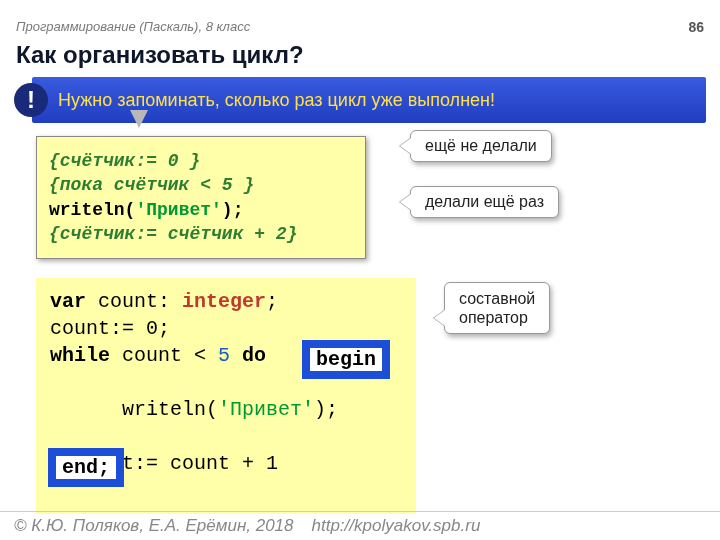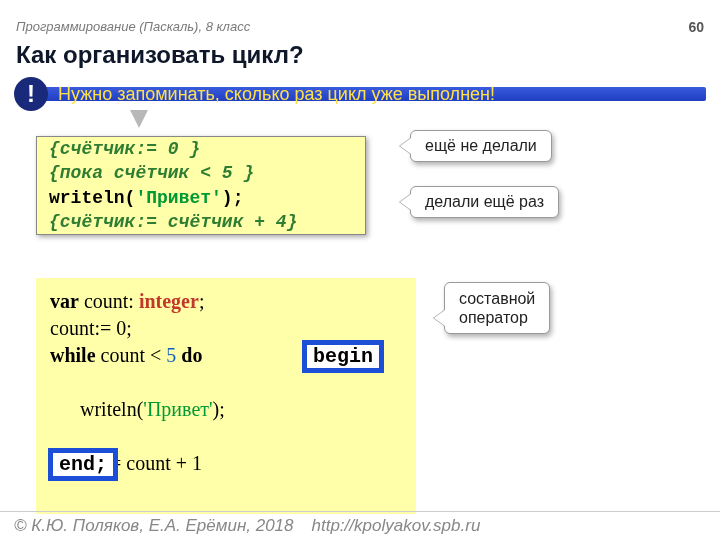--- a/index.html
+++ b/index.html
@@ -26,55 +26,55 @@
     position: relative;
   }
   .alert-icon {
     width: 34px; height: 34px; border-radius: 50%;
     background: #1a2a7a; color: #fff;
     display: flex; align-items: center; justify-content: center;
     font-size: 24px; font-weight: bold;
     z-index: 2; flex-shrink: 0;
   }
   .alert-bar {
-    flex: 1; height: 14px;
+    flex: 1; height: 46px;
     background: linear-gradient(#3a5adf, #1f3ec0);
     margin-left: -16px; padding-left: 26px;
     display: flex; align-items: center;
     color: #ffe04a; font-size: 18px;
     border-radius: 2px;
     text-align: center;
   }
   .pointer-down {
     position: absolute; left: 130px; top: 110px;
     width: 0; height: 0;
     border-left: 9px solid transparent;
     border-right: 9px solid transparent;
     border-top: 18px solid #b8b8b8;
   }
   .code-box-1 {
     position: absolute; left: 36px; top: 136px;
     width: 330px;
     background: #ffffaa;
     border: 1px solid #888;
     box-shadow: 2px 2px 5px rgba(0,0,0,0.35);
-    padding: 0 12px;
+    padding: 12px 12px;
     font-family: "Courier New", monospace;
     font-size: 18px; font-weight: bold;
     line-height: 1.35;
   }
   .code-box-1 .comment { color: #2e7d32; font-style: italic; }
   .code-box-1 .kw, .code-box-1 .plain { color: #000; font-style: normal; }
   .code-box-1 .str { color: #009933; font-style: normal; }
   .code-box-2 {
     position: absolute; left: 36px; top: 278px;
     width: 380px;
     background: #ffffaa;
     padding: 10px 14px 10px 14px;
-    font-family: Liberation Serif, serif;
+    font-family: Liberation Mono, monospace;
     font-size: 20px;
     line-height: 1.35;
   }
   .code-box-2 .kw { color: #000; font-weight: bold; }
   .code-box-2 .var { color: #000; }
   .code-box-2 .type { color: #c0392b; font-weight: bold; }
   .code-box-2 .num { color: #1560bd; }
   .code-box-2 .str { color: #009933; }
   .callout {
     position: absolute;
@@ -93,21 +93,21 @@
     border-bottom: 8px solid transparent;
     border-right: 11px solid #fff;
     filter: drop-shadow(-1px 0 0 #999);
   }
   .callout-1 { left: 410px; top: 130px; }
   .callout-2 { left: 410px; top: 186px; }
   .callout-3 { left: 444px; top: 282px; line-height: 1.2; }
   .callout-3::after { left: -11px; top: 70%; }
   .tag-box {
     position: absolute;
-    border: 5px solid #1d4ed8;
+    border: 8px solid #1d4ed8;
     background: #fff;
     font-family: "Courier New", monospace;
     font-size: 20px; font-weight: bold;
     padding: 0 6px;
     color: #000;
   }
   .tag-begin { left: 302px; top: 340px; }
   .tag-end { left: 48px; top: 448px; }
   .footer {
     position: absolute; left: 0; bottom: 0; width: 100%;
@@ -116,21 +116,21 @@
     padding: 4px 14px;
     display: flex; gap: 18px;
   }
   .footer a { color: #888; font-style: italic; text-decoration: none; }
 </style>
 </head>
 <body>
 
 <div class="header-bar">
   <span>Программирование (Паскаль), 8 класс</span>
-  <span class="page-num">60</span>
+  <span class="page-num">86</span>
 </div>
 
 <div class="title">Как организовать цикл?</div>
 
 <div class="alert-row">
   <div class="alert-icon">!</div>
   <div class="alert-bar">Нужно запоминать, сколько раз цикл уже выполнен!</div>
 </div>
 
 <div class="pointer-down"></div>
@@ -139,21 +139,21 @@
 <div class="callout callout-2">делали ещё раз</div>
 <div class="callout callout-3" style="white-space:pre-line;">составной
 оператор</div>
 
 <div class="code-box-1">
   <div><span class="comment">{счётчик:= 0 }</span></div>
   <div><span class="comment">{пока счётчик &lt; 5 }</span></div>
   <div>
     <span class="plain">  writeln(</span><span class="str">'Привет'</span><span class="plain">);</span>
   </div>
-  <div><span class="comment">  {счётчик:= счётчик + 4}</span></div>
+  <div><span class="comment">  {счётчик:= счётчик + 2}</span></div>
 </div>
 
 <div class="code-box-2">
   <div>
     <span class="kw">var</span><span class="var"> count: </span><span class="type">integer</span><span class="var">;</span>
   </div>
   <div><span class="var">count:= 0;</span></div>
   <div>
     <span class="kw">while</span><span class="var"> count &lt; </span><span class="num">5</span><span class="var"> </span><span class="kw">do</span>
   </div>

